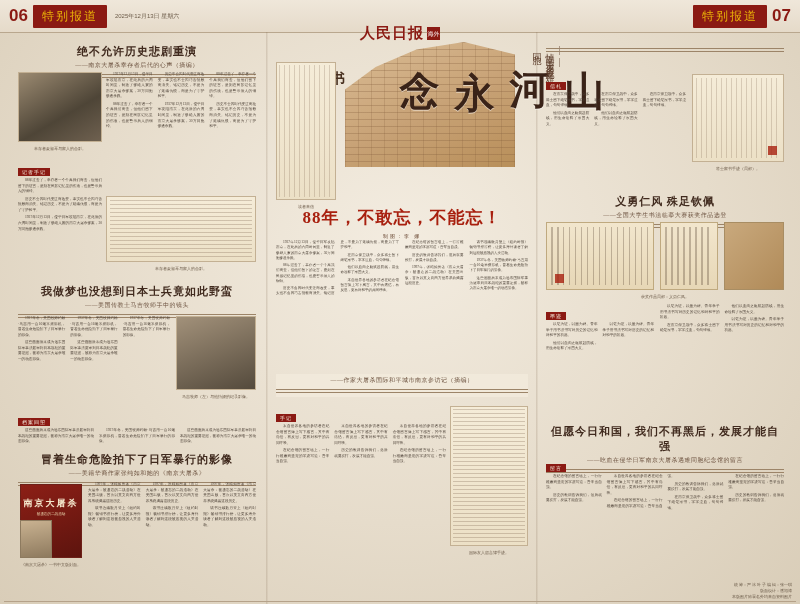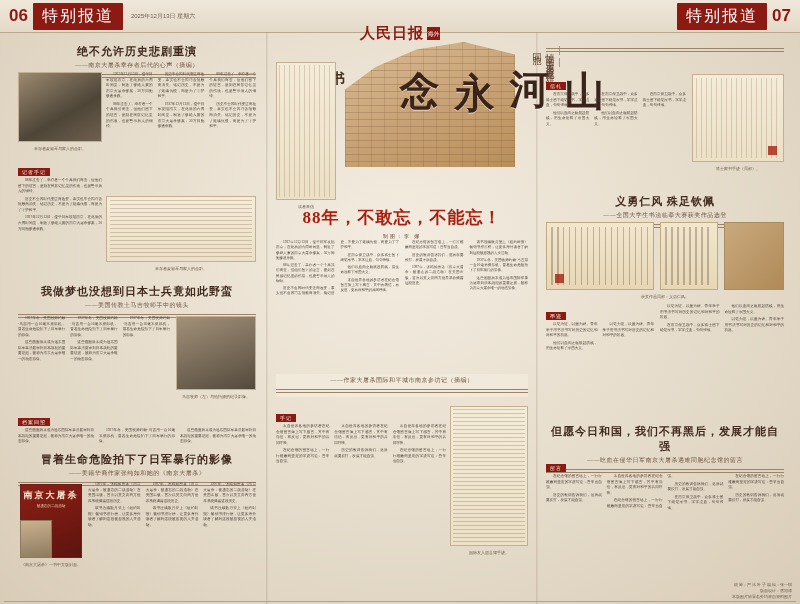--- a/index.html
+++ b/index.html
@@ -25,23 +25,23 @@
     position:absolute;top:4px;height:24px;display:flex;align-items:center;
   }
   .mh-left{left:4px;}
   .mh-right{right:4px;}
   .folio{
     font-family:"Liberation Sans", sans-serif;
     font-size:17px;font-weight:bold;color:#8b1a13;
     padding:0 5px;
   }
   .section-tag{
-    background:#8b1a13;color:#ffffff;
+    background:#8b1a13;color:#eab308;
     font-family:Liberation Sans, sans-serif;
-    font-size:16px;letter-spacing:2px;
+    font-size:12px;letter-spacing:2px;
     padding:3px 9px 3px 9px;
     border-radius:1px;
   }
   .mh-date{
     font-family:"Liberation Sans", sans-serif;
     font-size:6px;color:#6d5c4a;margin-left:8px;line-height:1.4;
   }
   .mh-logo{
     position:absolute;left:50%;top:2px;transform:translateX(-50%);
     display:flex;align-items:center;gap:3px;margin-top:22px;
@@ -167,21 +167,21 @@
   }
   .bottom-line{
     position:absolute;left:4px;right:4px;bottom:2px;height:1px;background:#b5a28a;
   }
   .book-cover{
     background:linear-gradient(160deg,#8c1f16,#5d140e);
     border:1px solid #6d2018;color:#f0e2c8;
   }
   .bc-title{
     font-size:9px;font-weight:bold;letter-spacing:2px;color:#f4e6cb;
-    text-align:center;padding-top:6px;line-height:1.1;
+    text-align:center;padding-top:6px;line-height:1.1;margin-top:8px;
   }
   .bc-sub{font-size:3.6px;text-align:center;color:#e8d3ac;margin-top:3px;}
   .portrait{
     background:linear-gradient(170deg,#c9b291,#8e7a5e);
   }
 </style>
 </head>
 <body>
 
 <div class="page">

